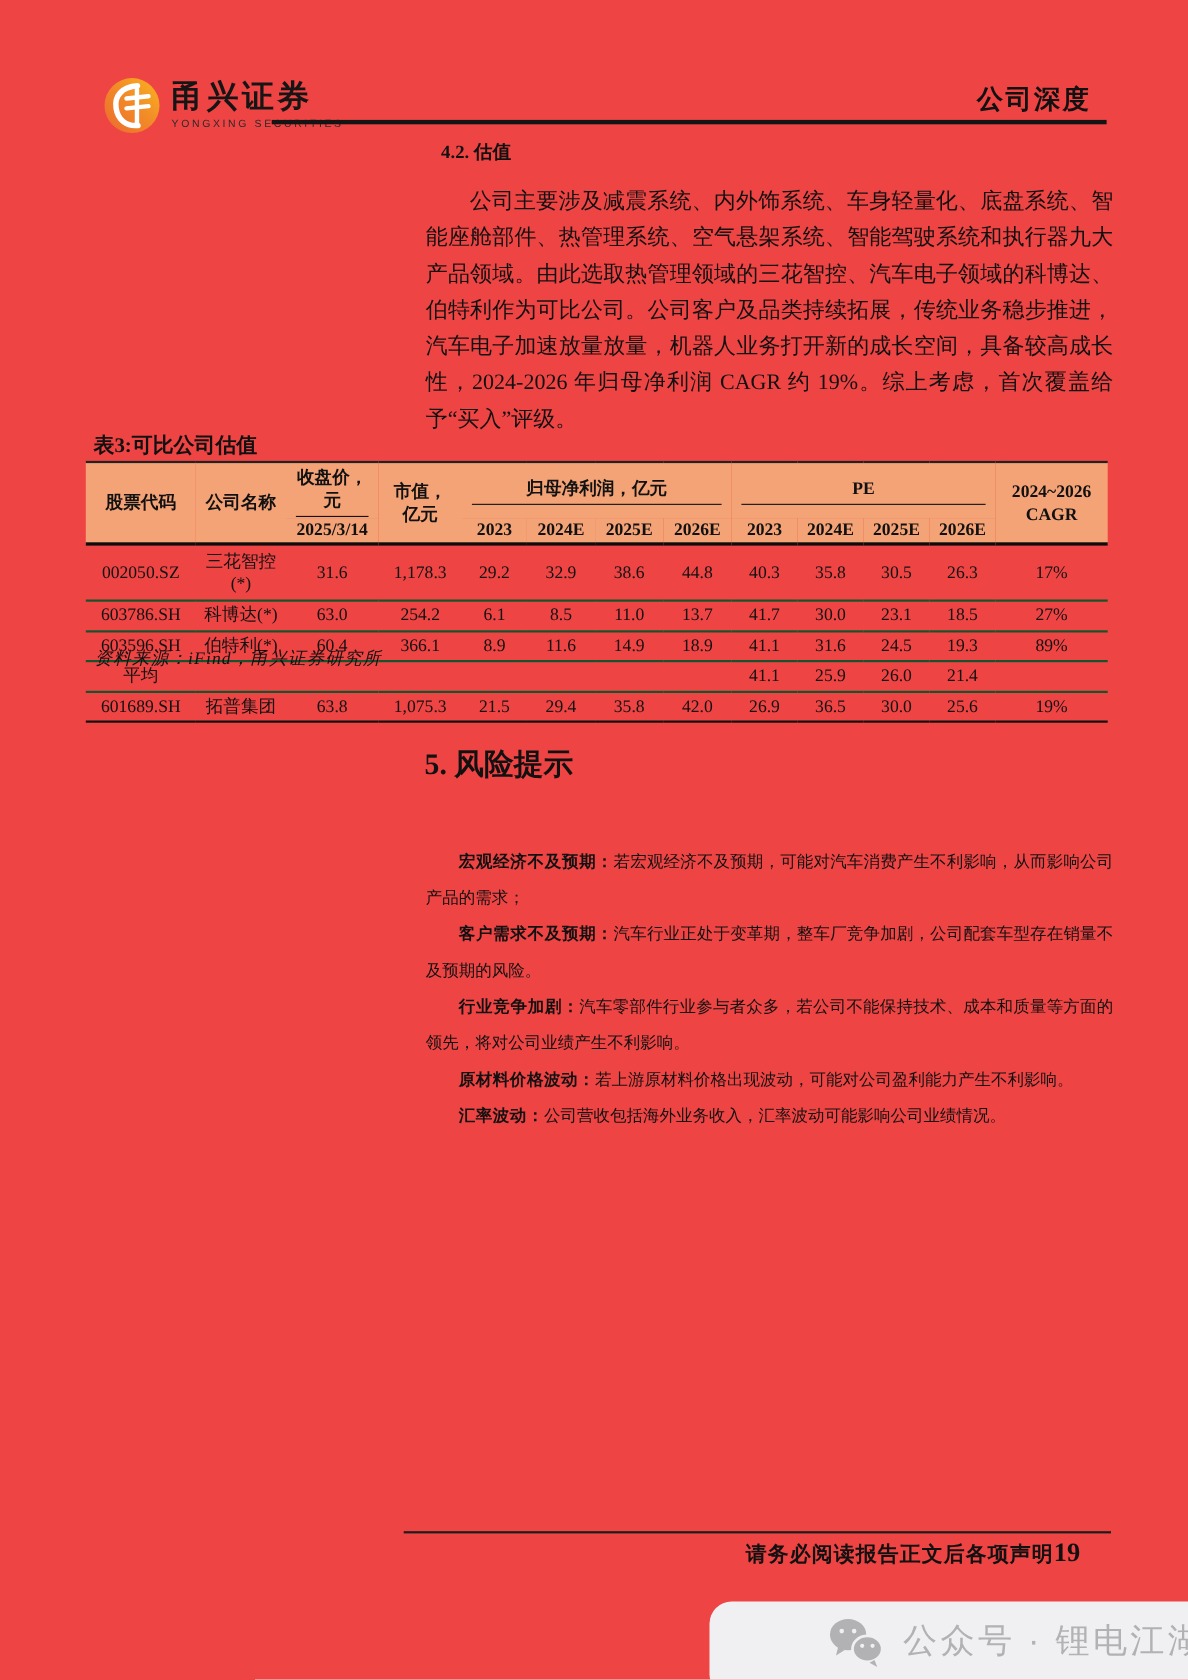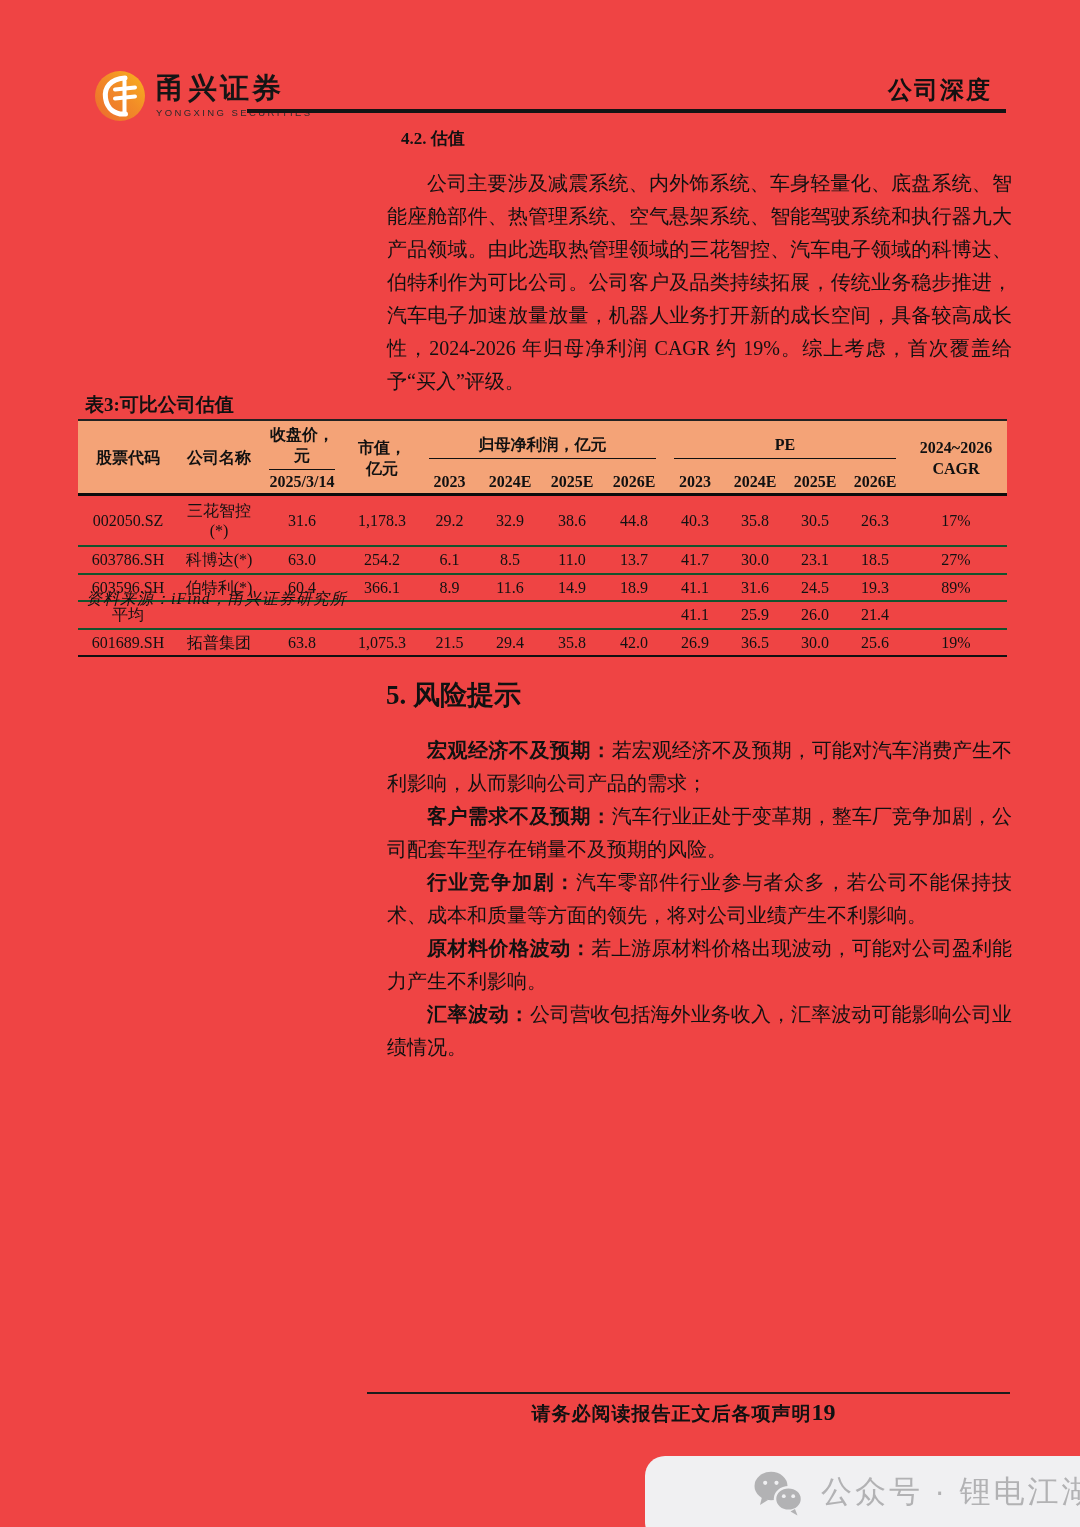--- a/index.html
+++ b/index.html
@@ -35,26 +35,26 @@
   th .grp{display:block;border-bottom:1.6px solid #111;margin:0 8px;padding-bottom:2px;}
   table.cmp td{text-align:center;padding:3px 2px;line-height:1.22;vertical-align:middle;}
   table.cmp tbody tr{border-bottom:2px solid #14532d;}
   table.cmp tbody tr:last-child{border-bottom:none;}
   table.cmp tbody tr:first-child td{padding-top:5px;padding-bottom:5px;}
   .col-company{overflow-wrap:anywhere;}
   .tbl-source{position:absolute;left:86px;top:589px;font-size:16px;font-style:italic;letter-spacing:1px;}
   .tbl-note{position:absolute;left:86px;top:613px;font-size:16px;font-style:italic;letter-spacing:1px;}
   
   .sec-title-2{position:absolute;left:386px;top:677px;font-size:27px;font-weight:bold;margin:0;}
-  .risk-list{position:absolute;left:387px;top:734px;width:625px;font-size:20px;line-height:33px;text-align:justify;}
+  .risk-list{position:absolute;left:387px;top:768px;width:625px;font-size:15px;line-height:33px;text-align:justify;}
   .risk-list p{margin:0;text-indent:2em;}
   .risk-list b{letter-spacing:0.5px;}
   
   .footer-rule{position:absolute;left:367px;right:70px;top:1392px;height:2px;background:#1c1c1c;}
-  .footer-bar{position:absolute;left:367px;right:70px;top:1399px;display:flex;justify-content:center;align-items:baseline;}
+  .footer-bar{position:absolute;left:367px;right:70px;top:1399px;display:flex;justify-content:flex-end;align-items:baseline;}
   .footer-disclaimer{font-size:19px;font-weight:bold;padding-left:18px;letter-spacing:1px;}
   .footer-page{font-size:24px;font-weight:bold;padding-right:28px;}
   
   .watermark{position:absolute;left:645px;top:1456px;width:470px;height:86px;
     background:var(--watermark-bg);border-radius:20px;
     display:flex;align-items:flex-start;padding:14px 0 0 108px;gap:16px;}
   .wm-icon{width:52px;height:46px;flex:0 0 auto;}
   .wm-text{font-family:"Liberation Sans","DejaVu Sans",sans-serif;font-size:31px;color:var(--watermark-fg);letter-spacing:3px;line-height:44px;}
 </style>
 </head>

